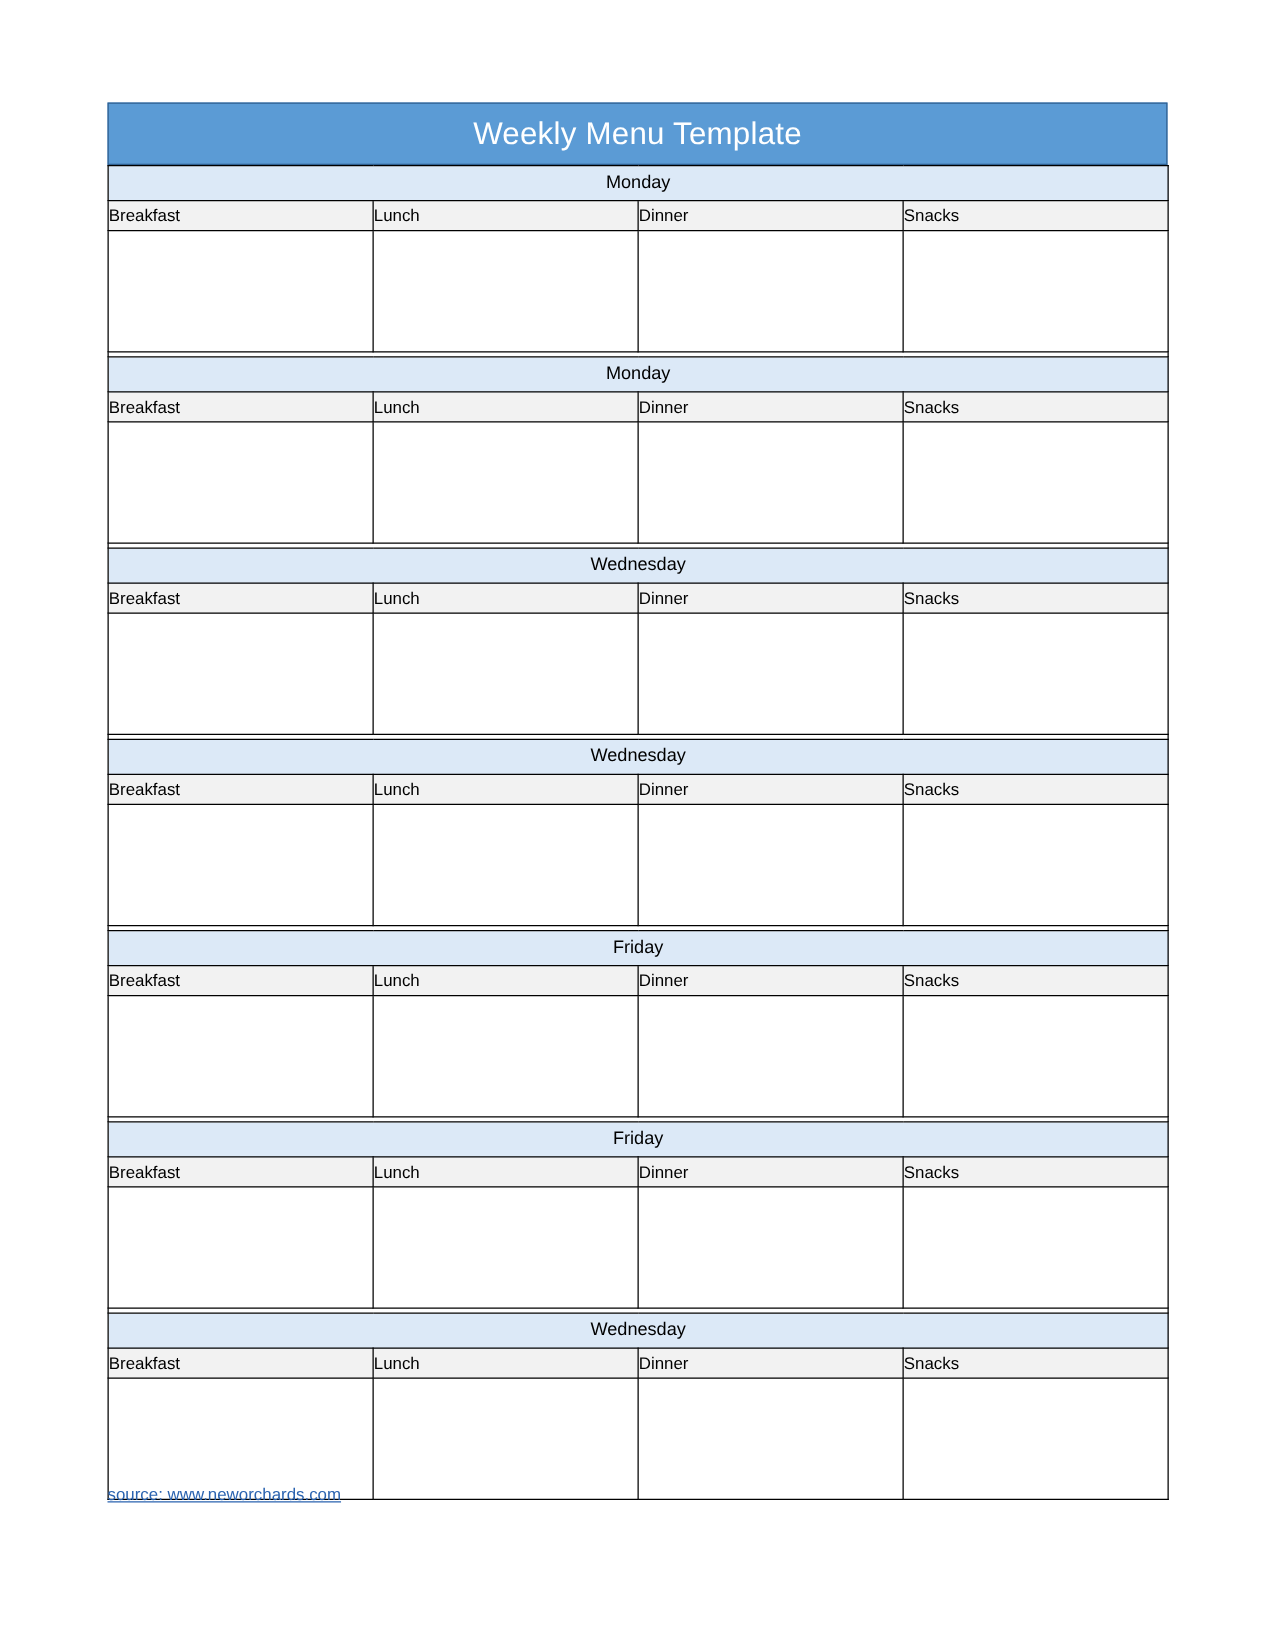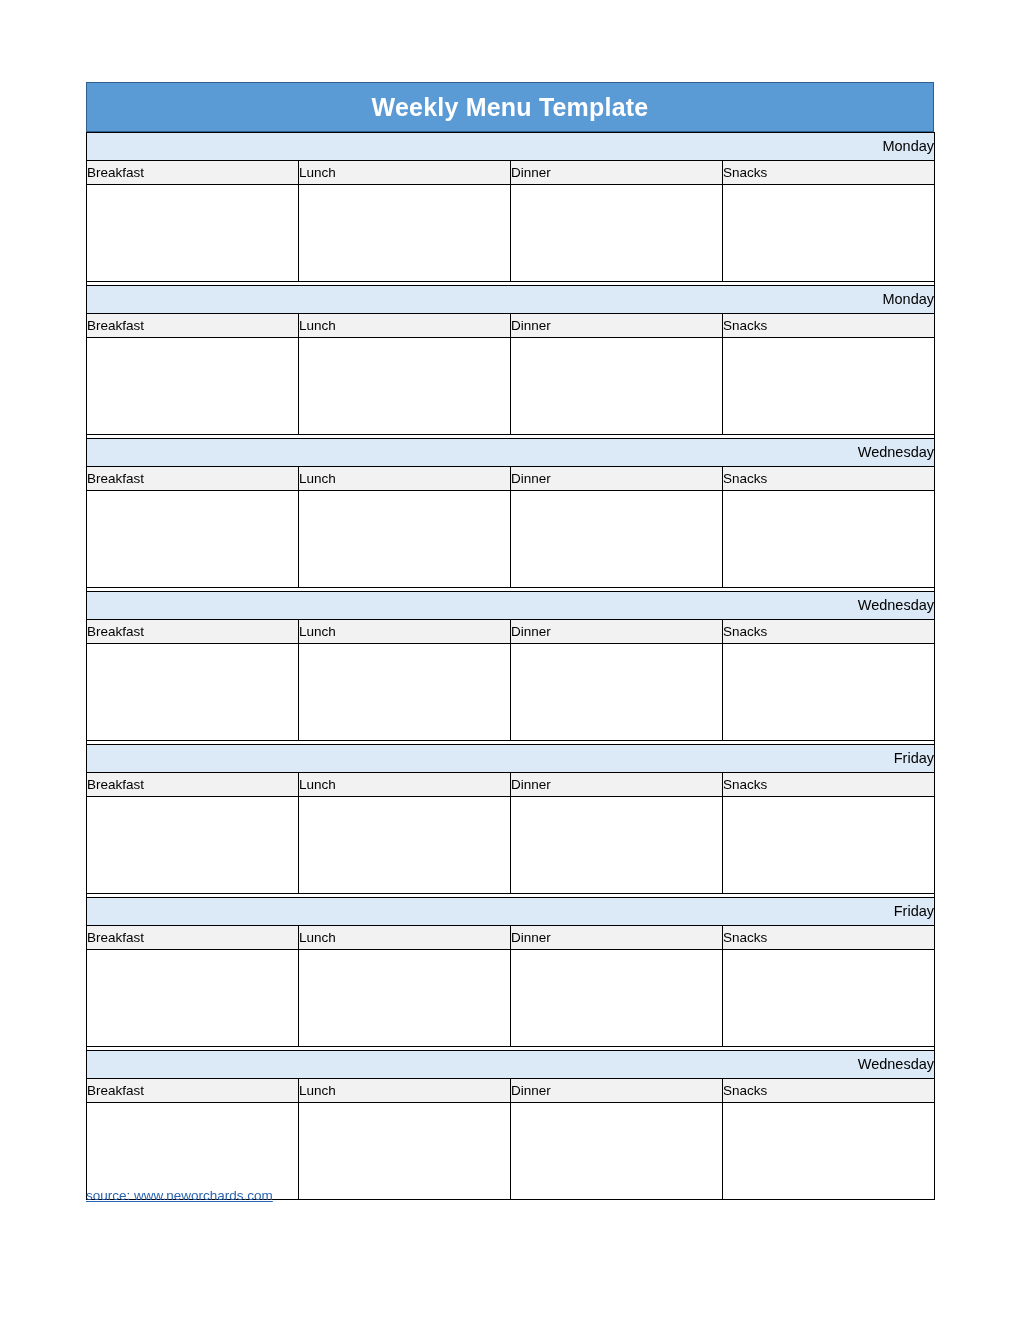--- a/index.html
+++ b/index.html
@@ -30,36 +30,36 @@
     border: 1px solid #2f5f8f;
     height: 50px;
     display: flex;
     align-items: center;
     justify-content: center;
     box-sizing: border-box;
   }
   .title-bar .title-text {
     color: #ffffff;
     font-size: 25px;
-    font-weight: bold;
+    font-weight: normal;
     letter-spacing: 0.2px;
   }
   table.menu {
     border-collapse: collapse;
     table-layout: fixed;
     width: 848px;
   }
   table.menu td {
     border: 1px solid #000000;
     box-sizing: border-box;
     padding: 0;
   }
   td.day-cell {
     background: #dce9f7;
-    text-align: right;
+    text-align: center;
     font-size: 14.5px;
     color: #000000;
     height: 27px;
     line-height: 27px;
     border-left: 1px solid #000000;
     border-right: 1px solid #000000;
     border-top: 1px solid #000000;
     border-bottom: 1px solid #000000;
   }
   td.meal-head {

